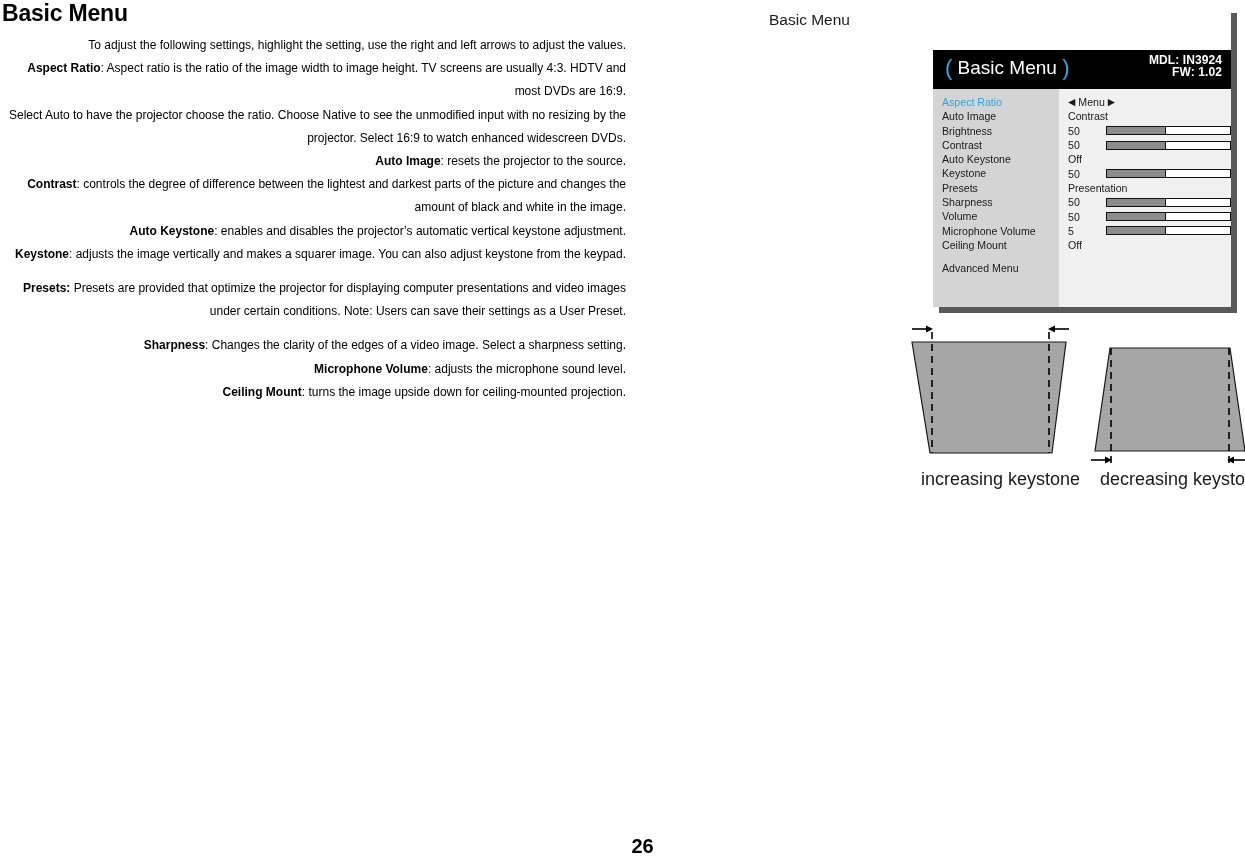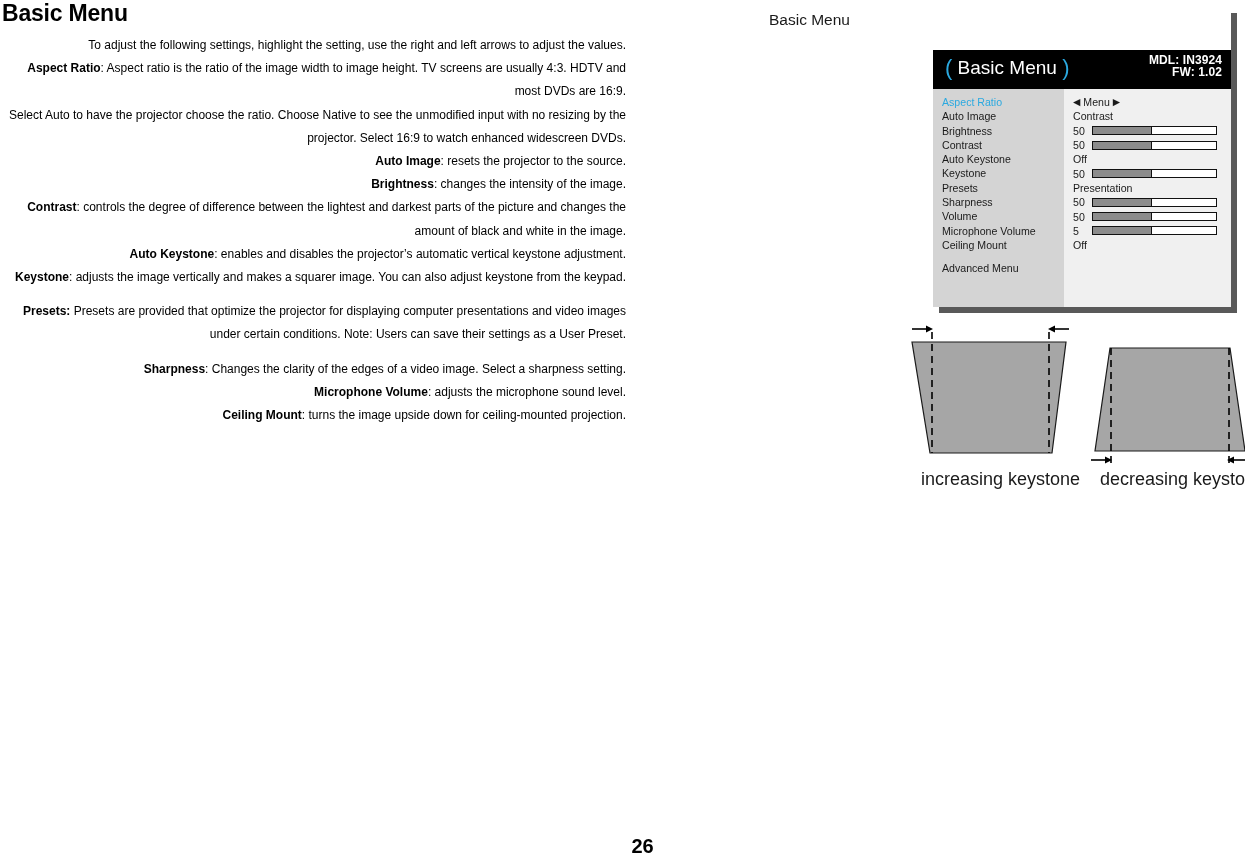--- a/index.html
+++ b/index.html
@@ -137,21 +137,21 @@
 
   .osd-row {
     height: 14.3px;
     display: flex;
     align-items: center;
     font-size: 10.6px;
     color: #1a1a1a;
     white-space: nowrap;
   }
   .osd-val {
-    width: 19px;
+    width: 38px;
     flex: none;
   }
   .osd-bar {
     width: 125px;
     height: 9px;
     border: 1px solid #111111;
     background: #ffffff;
     box-sizing: border-box;
     position: relative;
   }
@@ -189,21 +189,20 @@
 </head>
 <body>
 
 <div id="doc-column">
   <h1 id="page-title">Basic Menu</h1>
   <div id="paragraphs">
       <p class="para"><span>To adjust the following settings, highlight the setting, use the right and left arrows to adjust the values.</span></p>
       <p class="para"><span class="term">Aspect Ratio</span><span>: Aspect ratio is the ratio of the image width to image height. TV screens are usually 4:3. HDTV and most DVDs are 16:9.</span></p>
       <p class="para"><span>Select Auto to have the projector choose the ratio. Choose Native to see the unmodified input with no resizing by the projector. Select 16:9 to watch enhanced widescreen DVDs.</span></p>
       <p class="para"><span class="term">Auto Image</span><span>: resets the projector to the source.</span></p>
-      <p class="para"><span class="term">Brightness</span><span>: changes the intensity of the image.</span></p>
       <p class="para"><span class="term">Contrast</span><span>: controls the degree of difference between the lightest and darkest parts of the picture and changes the amount of black and white in the image.</span></p>
       <p class="para"><span class="term">Auto Keystone</span><span>: enables and disables the projector’s automatic vertical keystone adjustment.</span></p>
       <p class="para"><span class="term">Keystone</span><span>: adjusts the image vertically and makes a squarer image. You can also adjust keystone from the keypad.</span></p>
       <p class="para gap"><span class="term">Presets:</span><span> Presets are provided that optimize the projector for displaying computer presentations and video images under certain conditions. Note: Users can save their settings as a User Preset.</span></p>
       <p class="para gap"><span class="term">Sharpness</span><span>: Changes the clarity of the edges of a video image. Select a sharpness setting.</span></p>
       <p class="para"><span class="term">Microphone Volume</span><span>: adjusts the microphone sound level.</span></p>
       <p class="para"><span class="term">Ceiling Mount</span><span>: turns the image upside down for ceiling-mounted projection.</span></p>
     </div>
 </div>
 

